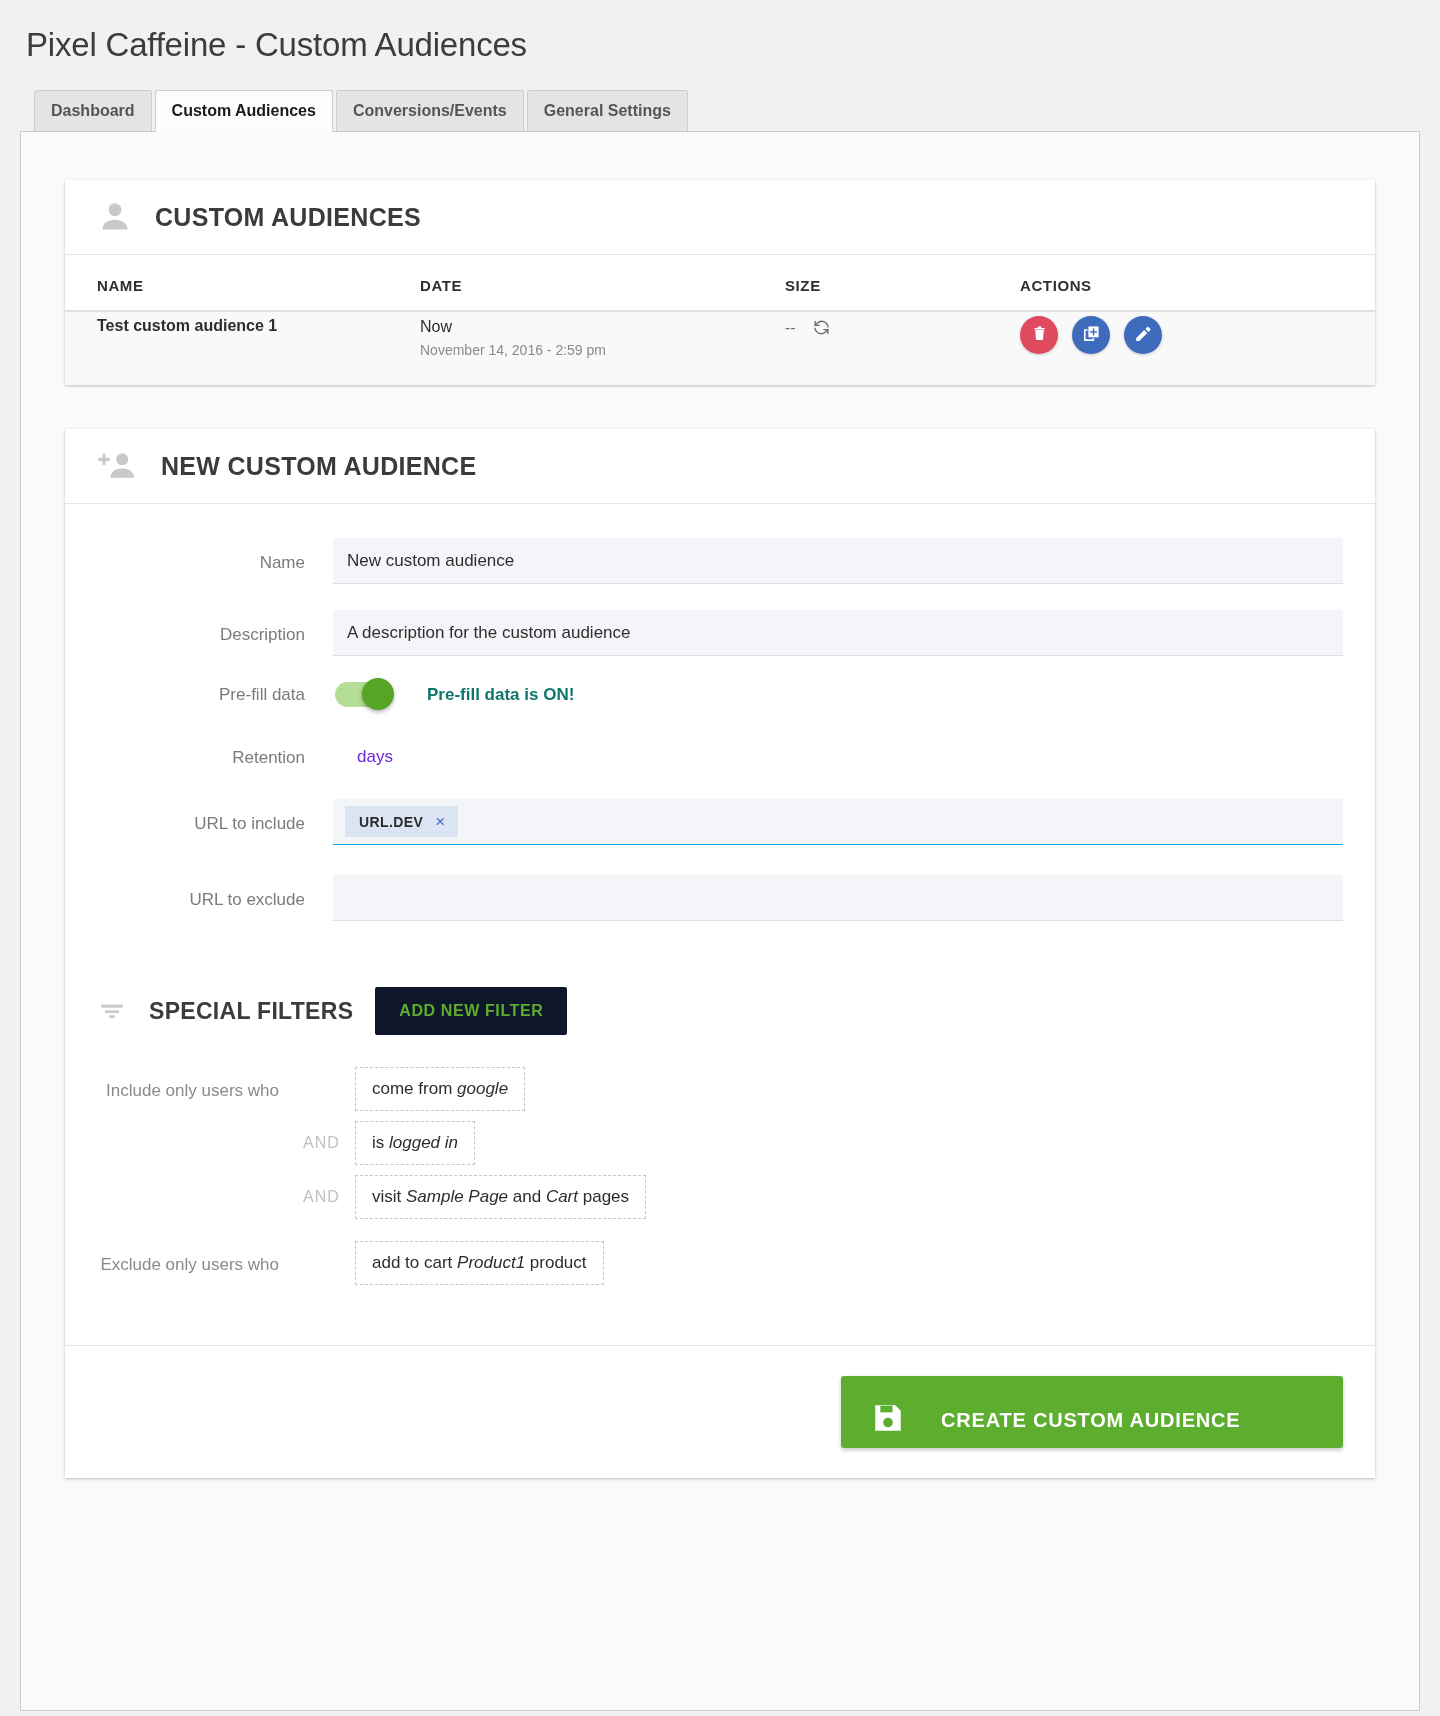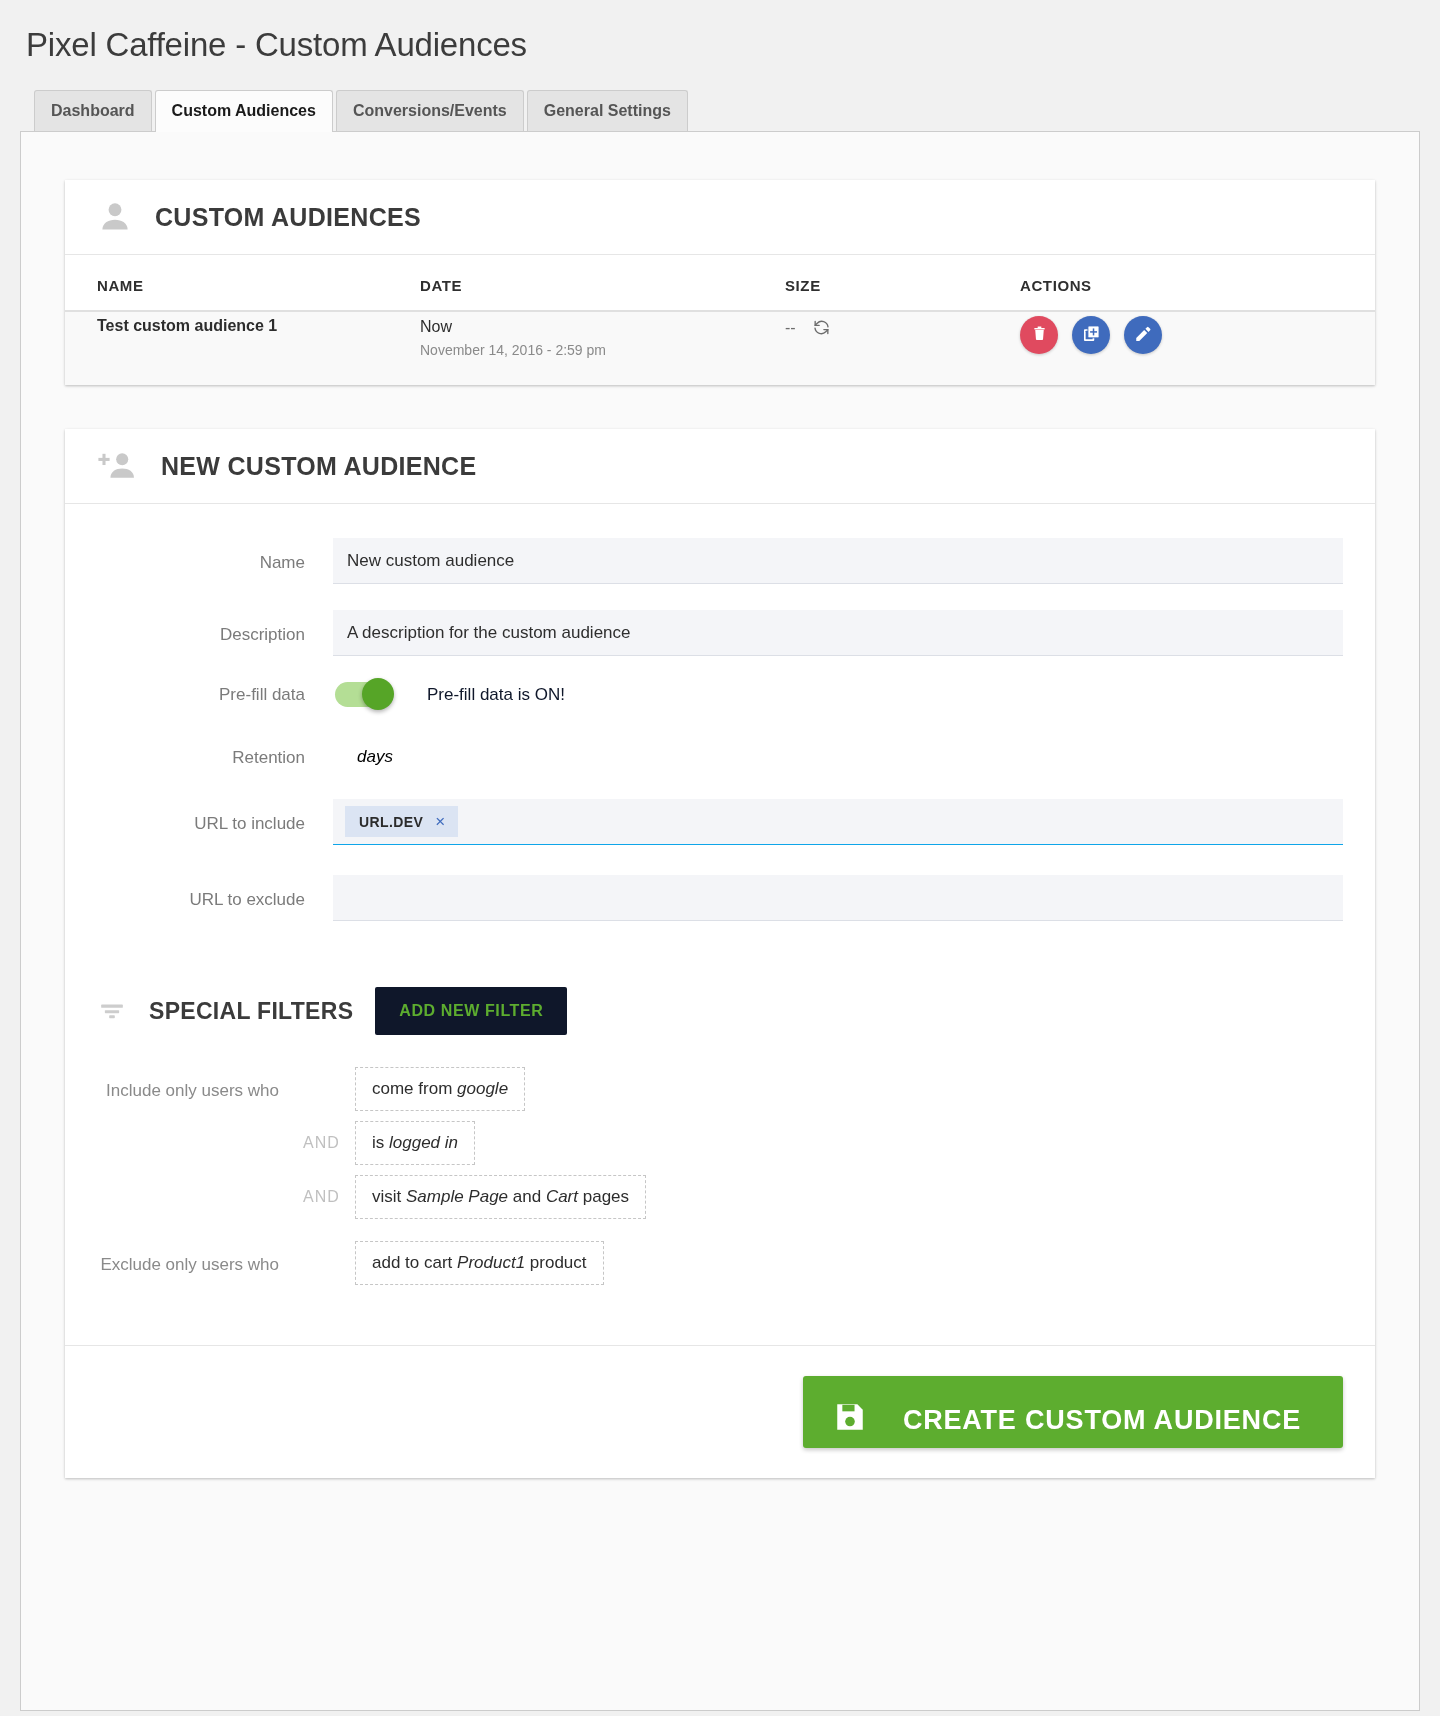--- a/index.html
+++ b/index.html
@@ -148,40 +148,40 @@
     border: none;
     border-bottom: 1px solid #dcdfe6;
     height: 46px;
     font-size: 17px;
     color: #2e2e2e;
     padding: 0 14px;
     font-family: "Liberation Sans", sans-serif;
     outline: none;
   }
   .finput.short { flex: 0 0 217px; }
-  .unit { font-size: 17px; color: #000000; padding: 14px 0 0 24px; font-style: italic; }
+  .unit { font-size: 17px; color: #6d28d9; padding: 14px 0 0 24px; }
 
   
   .toggle-row { align-items: center; }
   .toggle-row .flabel { padding-top: 0; }
   .switch {
     width: 58px; height: 25px; border-radius: 14px;
     background: #b4de95; position: relative; cursor: pointer;
     margin-left: 2px;
   }
   .switch .knob {
     position: absolute; right: -1px; top: -4px;
     width: 32px; height: 32px; border-radius: 50%;
     background: #56a527;
     box-shadow: 0 2px 4px rgba(0,0,0,0.30);
   }
   .toggle-text {
     font-size: 17px;
-    color: #0f172a;
-    font-weight: 400;
+    color: #0f766e;
+    font-weight: 700;
     margin-left: 34px;
   }
 
   
   .tagfield {
     flex: 1;
     background: #f4f5f8;
     border-bottom: 1px solid #0ea5e9;
     min-height: 46px;
     display: flex;
@@ -257,21 +257,21 @@
     padding: 30px 32px;
     display: flex;
     justify-content: flex-end;
     min-height: 132px;
     align-items: center;
   }
   .create-btn {
     background: #5dad2f;
     border: none;
     color: #fff;
-    font-size: 27px;
+    font-size: 20px;
     font-weight: 700;
     letter-spacing: 0.8px;
     padding: 16px 42px 0 30px;
     height: 72px;
     display: flex;
     align-items: center;
     gap: 36px;
     cursor: pointer;
     border-radius: 3px;
     box-shadow: 0 2px 4px rgba(0,0,0,0.22);

